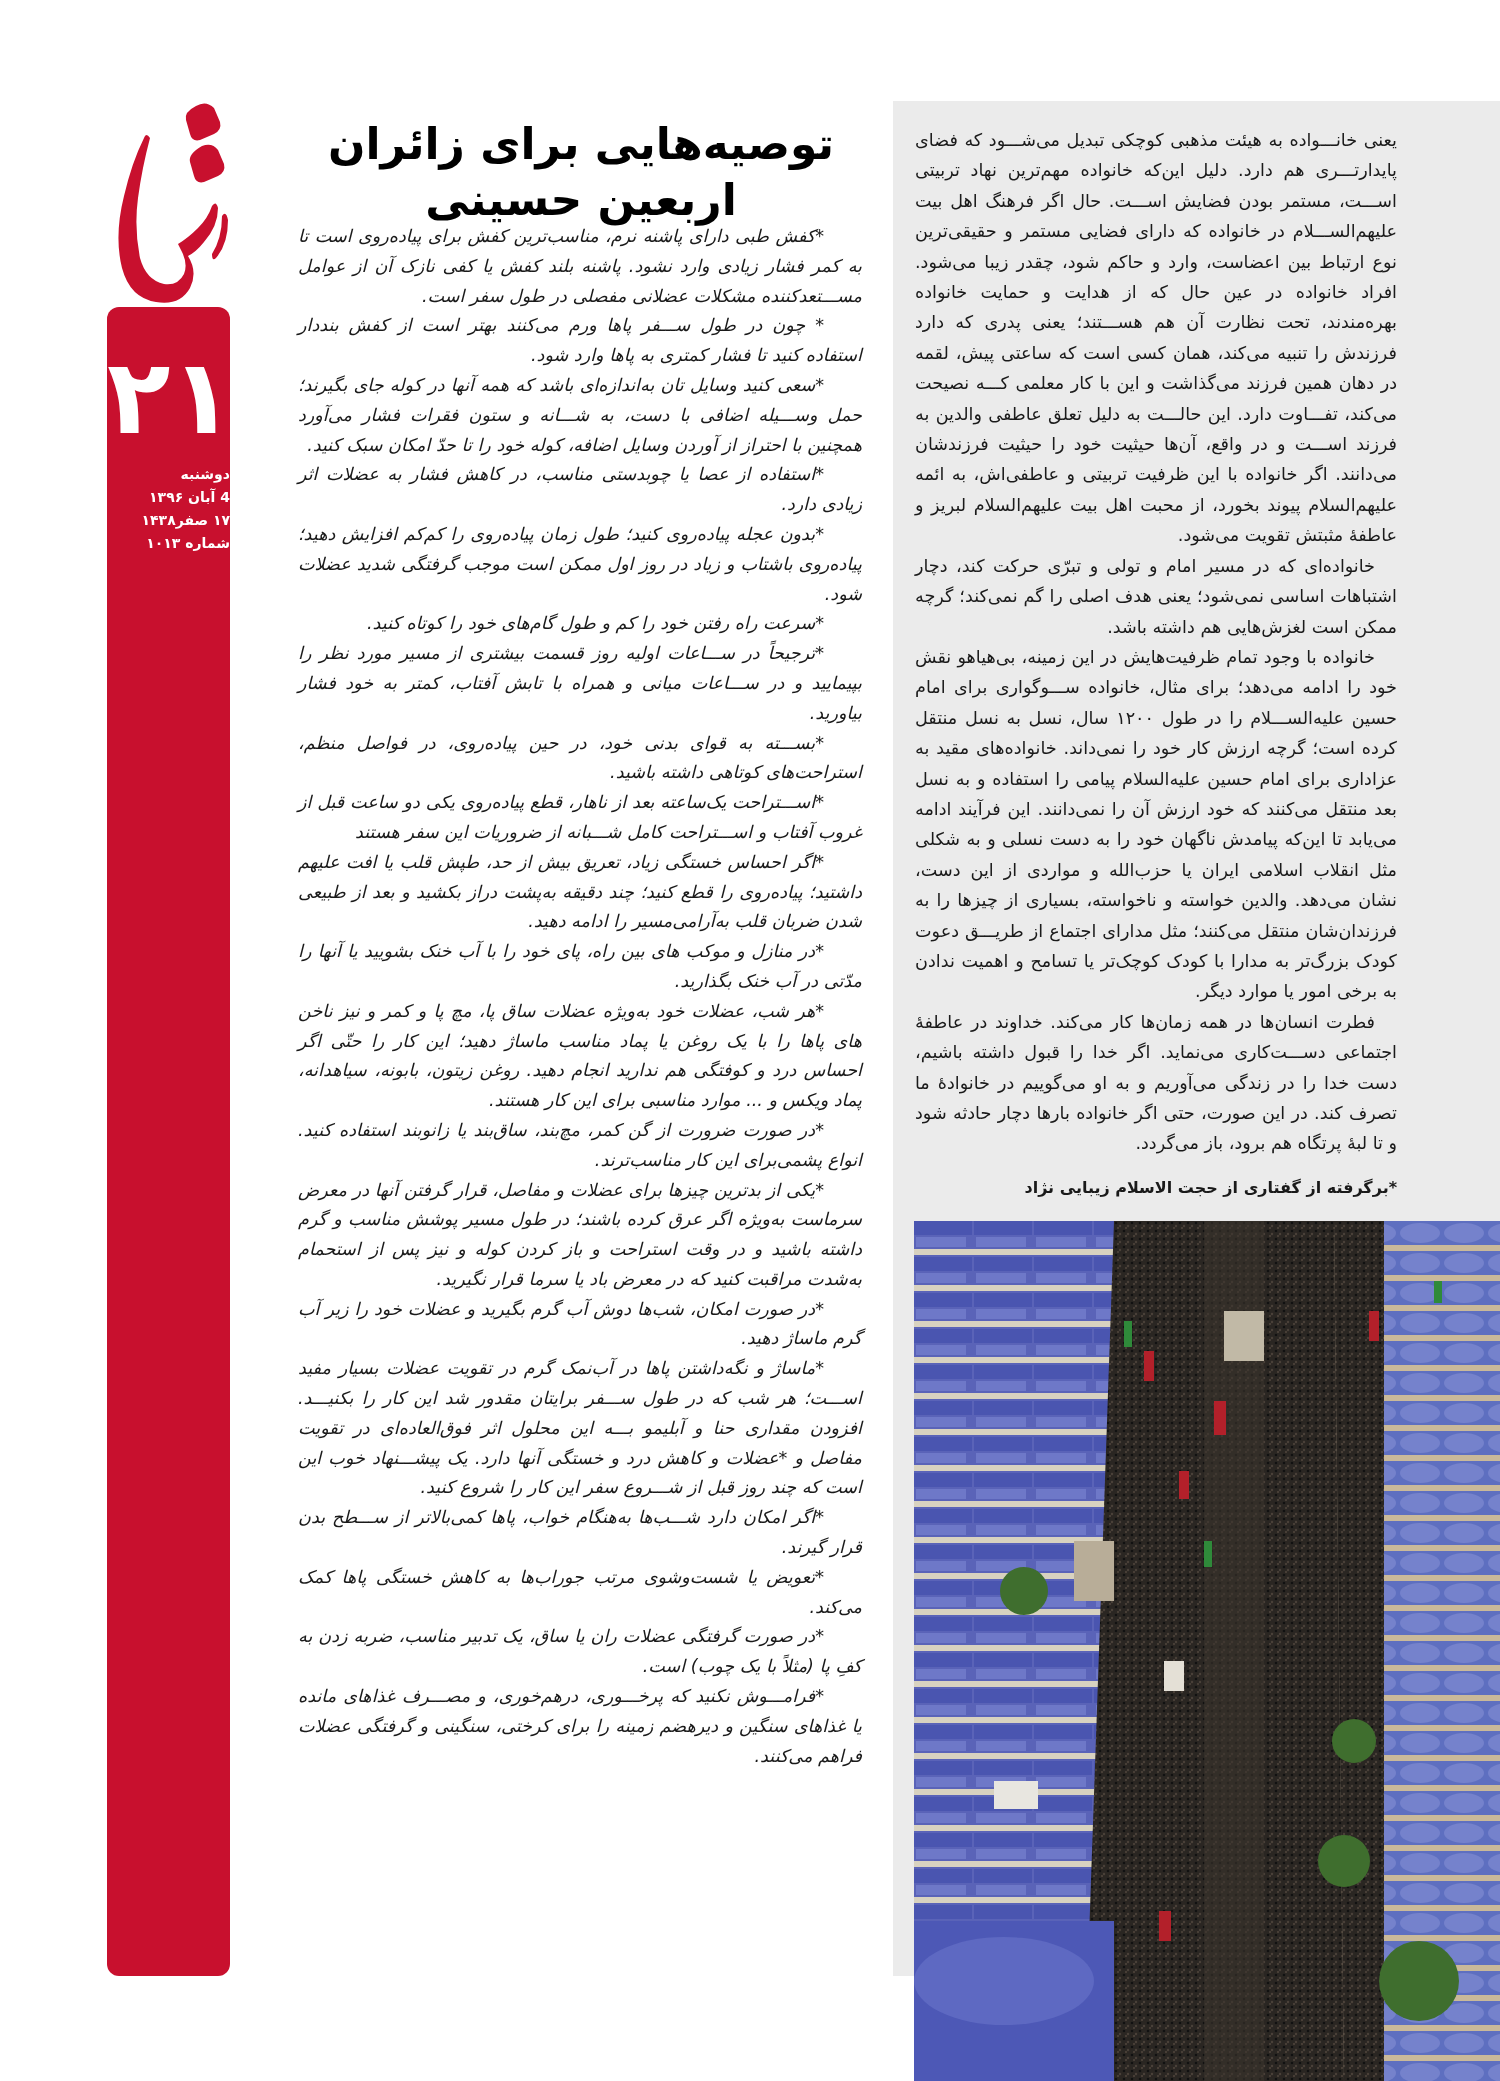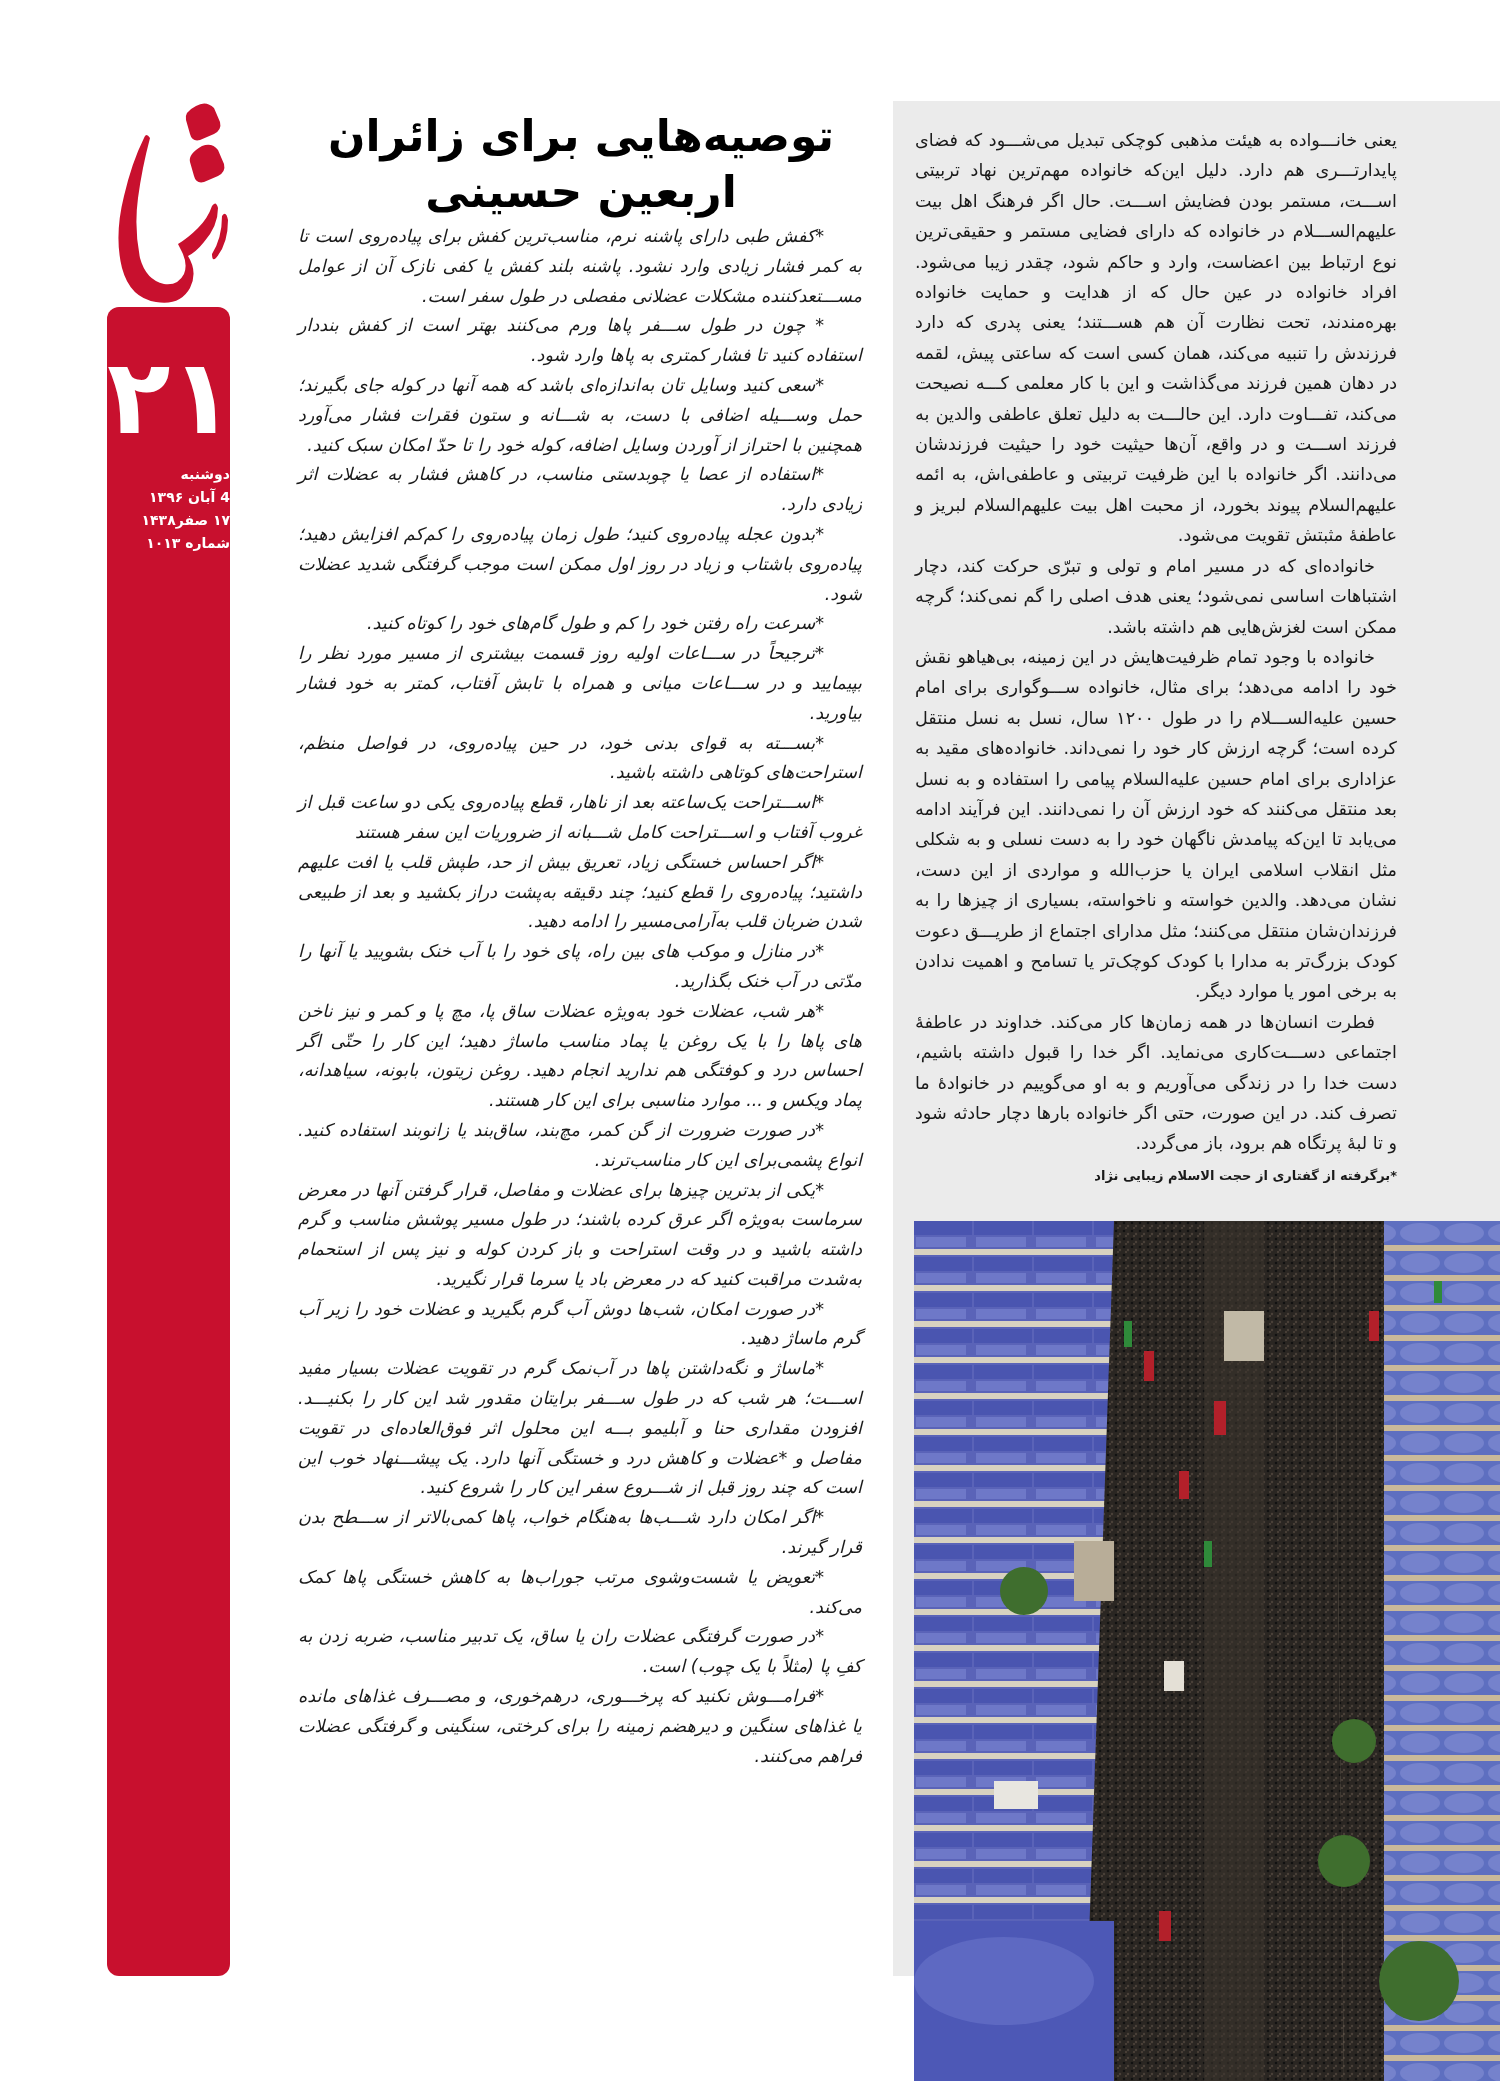--- a/index.html
+++ b/index.html
@@ -5,31 +5,31 @@
   html, body { margin:0; padding:0; }
   body { width:1500px; height:2081px; position:relative; background:#ffffff; overflow:hidden;
          font-family:"DejaVu Sans", sans-serif; color:#1a1a1a; }
   .logo { position:absolute; left:104px; top:98px; width:130px; height:205px; }
   .sidebar { position:absolute; left:107px; top:307px; width:123px; height:1669px; background:#c8102e;
              border-radius:12px; color:#fff; text-align:right; }
   .page-num { margin-top:38px; font-size:104px; font-weight:bold; line-height:1; letter-spacing:6px;
               font-family:"DejaVu Sans", sans-serif; }
   .date-lines { margin-top:14px; direction:rtl;padding-left:13px; }
   .date-lines div { font-size:14px; font-weight:bold; line-height:23px; }
-  .title { position:absolute; left:300px; top:108px; width:562px; direction:rtl; text-align:center;
+  .title { position:absolute; left:300px; top:116px; width:562px; direction:rtl; text-align:center;
            font-family:"DejaVu Sans", sans-serif; font-weight:bold; font-size:44px; line-height:56px; color:#000; }
   .col-mid { position:absolute; left:298px; top:222px; width:564px; direction:rtl; text-align:justify;
              font-size:17.6px; line-height:29.8px; font-family:"DejaVu Sans", sans-serif;font-style:italic; }
   .col-mid p { margin:0; text-indent:38px; }
   .panel { position:absolute; left:893px; top:101px; width:607px; height:1875px; background:#ebebeb; }
   .col-right { position:absolute; left:915px; top:125px; width:482px; direction:rtl; text-align:justify;
                font-size:17.6px; line-height:30.4px; font-family:"DejaVu Sans", sans-serif; }
   .col-right p { margin:0; }
   .col-right p.indent { text-indent:22px; }
-  .col-right .source { font-weight:bold; font-size:13px; margin-top:2px; }
+  .col-right .source { font-weight:bold; font-size:16px; margin-top:14px; }
   .photo { position:absolute; left:914px; top:1221px; width:586px; height:860px; overflow:hidden; }
 </style>
 </head>
 <body>
 
 <div class="logo">
   <svg width="130" height="205" viewBox="0 0 130 205">
     <g fill="#c8102e">
       <path d="M92 8 q10 -6 18 2 l6 14 q2 8 -6 12 l-14 6 q-8 2 -10 -6 l-4 -14 q-2 -8 10 -14z"></path>
       <path d="M98 48 q10 -4 16 4 l6 14 q2 8 -6 12 l-14 6 q-8 2 -10 -6 l-4 -14 q-2 -8 12 -16z"></path>

